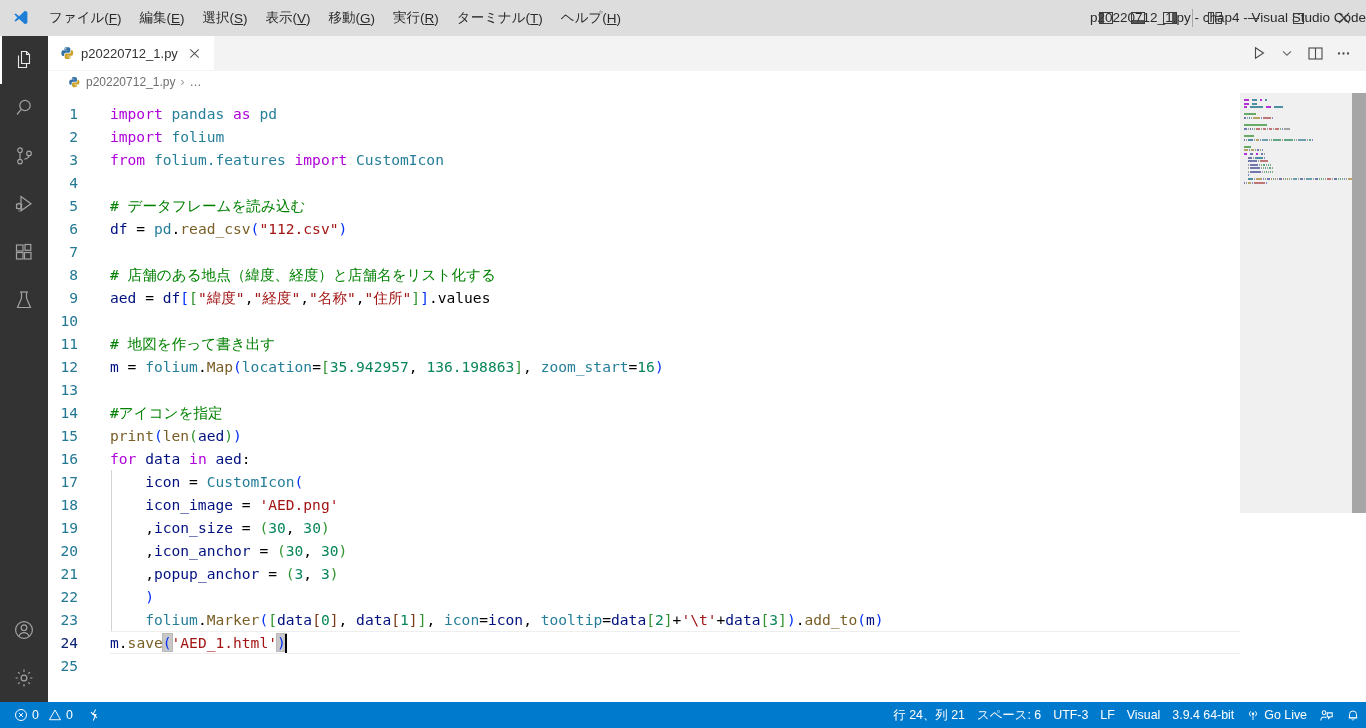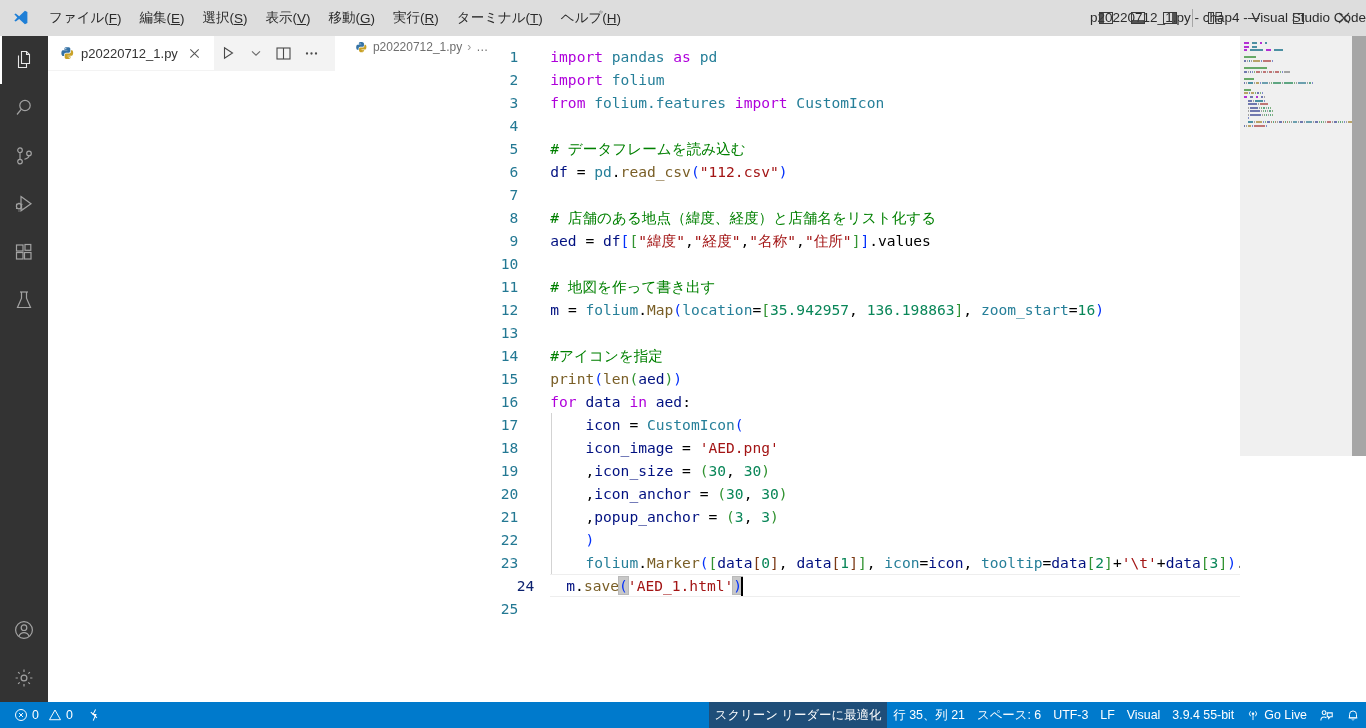--- a/index.html
+++ b/index.html
@@ -82,21 +82,21 @@
   }
   .act-item.active { opacity: 1; }
   .act-item.active::before {
     content: ''; position: absolute; left: 0; top: 0;
     width: 2px; height: 48px; background: #ffffff;
   }
   .act-spacer { flex: 1; }
 
   
   .editor-area {
-    flex: 1; display: flex; flex-direction: row;
+    flex: 1; display: flex; flex-direction: column;
     background: #ffffff; min-width: 0;
   }
 
   
   .tabbar {
     height: 35px; min-height: 35px;
     background: #f3f3f3;
     display: flex; align-items: stretch;
     border-bottom: 1px solid #f3f3f3;
   }
@@ -170,21 +170,21 @@
   .line.current::after  { bottom: 0; }
   .ln {
     width: 46px; min-width: 46px;
     text-align: right;
     padding-right: 16px;
     color: #237893;
     font-size: 14.6px;
     font-family: "DejaVu Sans Mono", monospace;
     user-select: none;
   }
-  .line.current .ln { color: #0b216f; margin-left: 16px; }
+  .line.current .ln { color: #0b216f; }
   .code {
     position: relative;
     padding-left: 16px;
     color: #000000;
   }
 
   
   .ig {
     position: absolute; top: 0; bottom: 0; width: 1px;
     background: #d3d3d3;
@@ -709,27 +709,26 @@
       <div class="sb-item">
         <span>
           <svg width="14" height="14" viewBox="0 0 16 16" fill="none" stroke="#ffffff" stroke-width="1.15">
             <path d="M9.8 1.6 6.9 7.3h3.3L7.1 14.4"></path>
             <path d="M4.4 4.6 11.4 11.4"></path>
           </svg>
         </span>
       </div>
     </div>
     <div class="sb-right">
-      <div class="sb-item highlight">スクリーン リーダーに最適化</div>
-      <div class="sb-item">行 35、列 21</div>
+      <div class="sb-item">行 24、列 21</div>
       <div class="sb-item">スペース: 6</div>
       <div class="sb-item">UTF-3</div>
       <div class="sb-item">LF</div>
       <div class="sb-item">Visual</div>
-      <div class="sb-item">3.9.4 55-bit</div>
+      <div class="sb-item">3.9.4 64-bit</div>
       <div class="sb-item">
         <span>
           <svg width="14" height="14" viewBox="0 0 16 16" fill="none" stroke="#ffffff" stroke-width="1.1">
             <circle cx="8" cy="6.6" r="1.5" fill="#ffffff" stroke="none"></circle>
             <path d="M5.2 3.8a4 4 0 0 0 0 5.6M10.8 3.8a4 4 0 0 1 0 5.6"></path>
             <path d="M8 8.2v5.6"></path>
           </svg>
         </span>
         <span>Go Live</span>
       </div>

